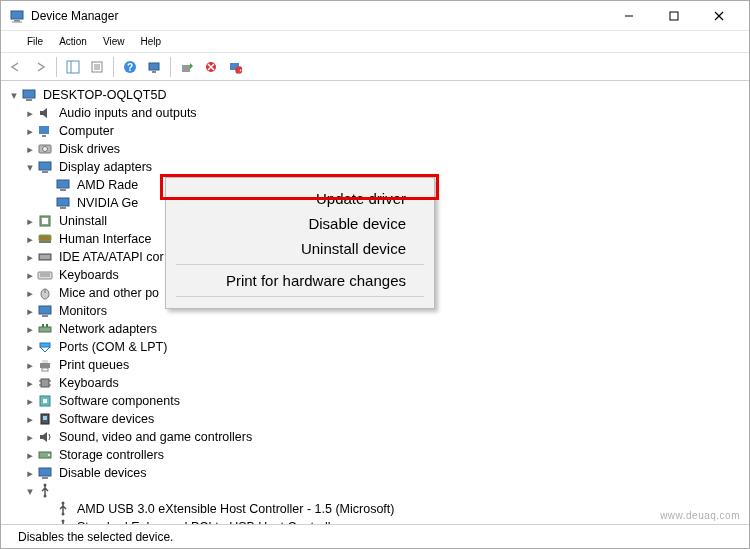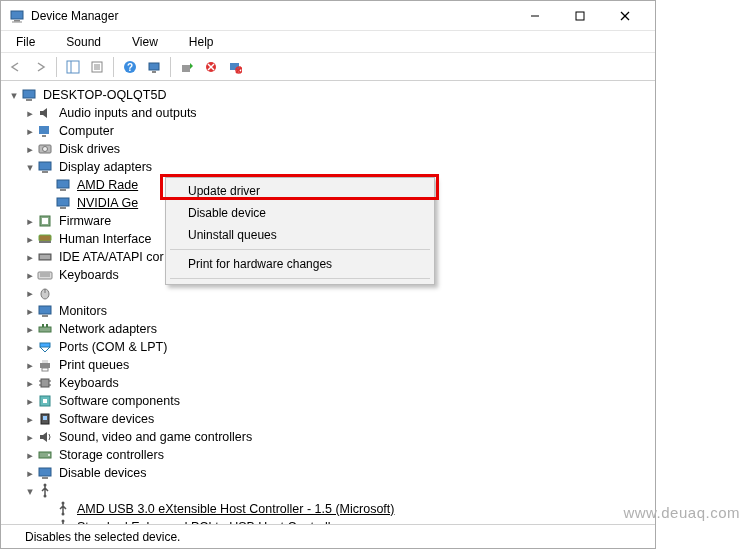--- a/index.html
+++ b/index.html
@@ -1,43 +1,43 @@
 <!DOCTYPE html>
 <html><head>
 <meta charset="utf-8">
 <style>
   * { box-sizing: border-box; margin: 0; padding: 0; font-family: "Segoe UI", Tahoma, sans-serif; }
   body { background: #fff; width: 750px; height: 549px; overflow: hidden; position: relative; }
-  .window { width: 656px; height: 549px; background: #fff; display: flex; flex-direction: column; border: 1px solid #aaa; }
+  .window { width: 750px; height: 549px; background: #fff; display: flex; flex-direction: column; border: 1px solid #aaa; }
   .titlebar { height: 30px; display: flex; align-items: center; padding: 0 8px; border-bottom: 1px solid #e5e5e5; }
   .titlebar-icon { width: 16px; height: 16px; margin-right: 6px; display:flex; align-items:center; justify-content:center; }
   .titlebar-title { font-size: 12px; color: #000; flex: 1; }
   .win-controls { display: flex; }
   .win-btn { width: 45px; height: 28px; display: flex; align-items: center; justify-content: center; font-size: 12px; }
-  .menubar { height: 22px; display: flex; align-items: center; padding: 0 7px; font-size: 12px; gap: 15px; border-bottom: 1px solid #e5e5e5; }
+  .menubar { height: 22px; display: flex; align-items: center; padding: 0 18px; font-size: 10px; gap: 0; border-bottom: 1px solid #e5e5e5; }
   .menu-item { padding: 2px 8px; }
   .toolbar { height: 28px; display: flex; align-items: center; padding: 2px 4px; gap: 2px; border-bottom: 1px solid #d0d0d0; background:#fff; }
   .tool-btn { width: 22px; height: 22px; display: flex; align-items: center; justify-content: center; border: 1px solid transparent; }
   .tool-sep { width: 1px; height: 20px; background: #ccc; margin: 0 3px; }
   .content { flex: 1; display:flex; overflow: hidden; border-top: 1px solid #fff; }
   .tree { flex: 1; overflow-y: scroll; overflow-x: hidden; padding: 4px 2px 4px 6px; font-size: 12.5px; color: #000; }
   .node { display: flex; align-items: center; height: 18px; line-height:18px; white-space: nowrap; }
   .expander { width: 14px; height: 14px; display: flex; align-items: center; justify-content: center; color: #666; font-size: 11px; cursor: default; }
   .expander.none { visibility: hidden; }
   .node-icon { width: 16px; height: 16px; margin-right: 4px; display:flex; align-items:center; justify-content:center; flex-shrink:0; }
   .node-label { padding: 0 2px; }
   .indent-1 { padding-left: 16px; }
-  .indent-2 { padding-left: 34px; text-decoration: underline; }
-  .statusbar { height: 24px; border-top: 1px solid #d0d0d0; font-size: 12px; display: flex; align-items: center; padding: 0 24px; color: #000; }
-  .context-menu { position: absolute; left: 165px; top: 177px; width: 270px; background: #f2f2f2; border: 1px solid #bcbcbc; box-shadow: 3px 3px 4px rgba(0,0,0,0.25); font-size: 12px; z-index: 10; padding:2px; }
+  .indent-2 { padding-left: 34px; }
+  .statusbar { height: 24px; border-top: 1px solid #d0d0d0; font-size: 12px; display: flex; align-items: center; padding: 0 17px; color: #000; }
+  .context-menu { position: absolute; left: 165px; top: 177px; width: 270px; background: #f2f2f2; border: 1px solid #bcbcbc; box-shadow: 3px 3px 4px rgba(0,0,0,0.25); font-size: 15px; z-index: 10; padding:8px;text-align:right; }
   .ctx-item { padding: 4px 20px; color: #000; }
   .ctx-item.bold { font-weight: 600; }
   .ctx-sep { height: 1px; background: #d0d0d0; margin: 3px 2px; }
   .highlight-box { position: absolute; left: 160px; top: 174px; width: 279px; height: 26px; border: 3px solid #e60000; z-index: 11; pointer-events:none; }
-  .watermark { position: absolute; right: 10px; bottom: 28px; font-size: 15px; color: #b0b0b0; letter-spacing:0.5px;text-align:center; }
+  .watermark { position: absolute; right: 10px; bottom: 28px; font-size: 10px; color: #b0b0b0; letter-spacing:0.5px;text-align:center; }
 
   
   .tree::-webkit-scrollbar { width: 17px; }
   .tree::-webkit-scrollbar-track { background: #f0f0f0; }
   .tree::-webkit-scrollbar-thumb { background: #cdcdcd; }
   .tree::-webkit-scrollbar-button { background:#f0f0f0; height:17px; }
 
   svg { display:block; }
 </style>
 </head>
@@ -69,21 +69,21 @@
           <svg width="10" height="10">
             <line x1="1" y1="1" x2="9" y2="9" stroke="#000" stroke-width="1.2"></line>
             <line x1="9" y1="1" x2="1" y2="9" stroke="#000" stroke-width="1.2"></line>
           </svg>
         </div>
     </div>
   </div>
 
   <div class="menubar">
     <span class="menu-item">File</span>
-    <span class="menu-item">Sound</span>
+    <span class="menu-item">Action</span>
     <span class="menu-item">View</span>
     <span class="menu-item">Help</span>
   </div>
 
   <div class="toolbar">
     <div class="tool-btn">
         <svg width="14" height="12">
           <path d="M9 2 L3 6 L9 10" fill="none" stroke="#999" stroke-width="1.5"></path>
         </svg>
       </div>
@@ -226,21 +226,21 @@
         </div>
 
       <div class="node indent-1">
           <span class="expander">▸</span>
           <span class="node-icon">
             <svg width="16" height="16">
               <rect x="3" y="3" width="10" height="10" fill="#8a8" stroke="#474"></rect>
               <rect x="5" y="5" width="6" height="6" fill="#fff"></rect>
             </svg>
           </span>
-          <span class="node-label">Firmware</span>
+          <span class="node-label">Uninstall</span>
         </div>
 
       <div class="node indent-1">
           <span class="expander">▸</span>
           <span class="node-icon">
             <svg width="16" height="16">
               <rect x="2" y="4" width="12" height="6" rx="1" fill="#9c7a3a" stroke="#6a4"></rect>
               <rect x="2" y="10" width="12" height="2" fill="#777"></rect>
             </svg>
           </span>
@@ -272,20 +272,21 @@
         </div>
 
       <div class="node indent-1">
           <span class="expander">▸</span>
           <span class="node-icon">
             <svg width="16" height="16">
               <ellipse cx="8" cy="9" rx="4" ry="5" fill="#ccc" stroke="#777"></ellipse>
               <line x1="8" y1="4" x2="8" y2="8" stroke="#777"></line>
             </svg>
           </span>
+          <span class="node-label">Mice and other po</span>
         </div>
 
       <div class="node indent-1">
           <span class="expander">▸</span>
           <span class="node-icon">
             <svg width="16" height="16">
               <rect x="2" y="3" width="12" height="8" fill="#4a86c5" stroke="#2a5a8a"></rect>
               <rect x="5" y="12" width="6" height="2" fill="#888"></rect>
             </svg>
           </span>
@@ -436,21 +437,21 @@
 
   <div class="statusbar">
     <span>Disables the selected device.</span>
   </div>
 
 </div>
 
 <div class="context-menu">
   <div class="ctx-item">Update driver</div>
   <div class="ctx-item">Disable device</div>
-  <div class="ctx-item">Uninstall queues</div>
+  <div class="ctx-item">Uninstall device</div>
   <div class="ctx-sep"></div>
   <div class="ctx-item">Print for hardware changes</div>
   <div class="ctx-sep"></div>
 </div>
 
 <div class="highlight-box"></div>
 
 <div class="watermark">www.deuaq.com</div>
 
 </body></html>

